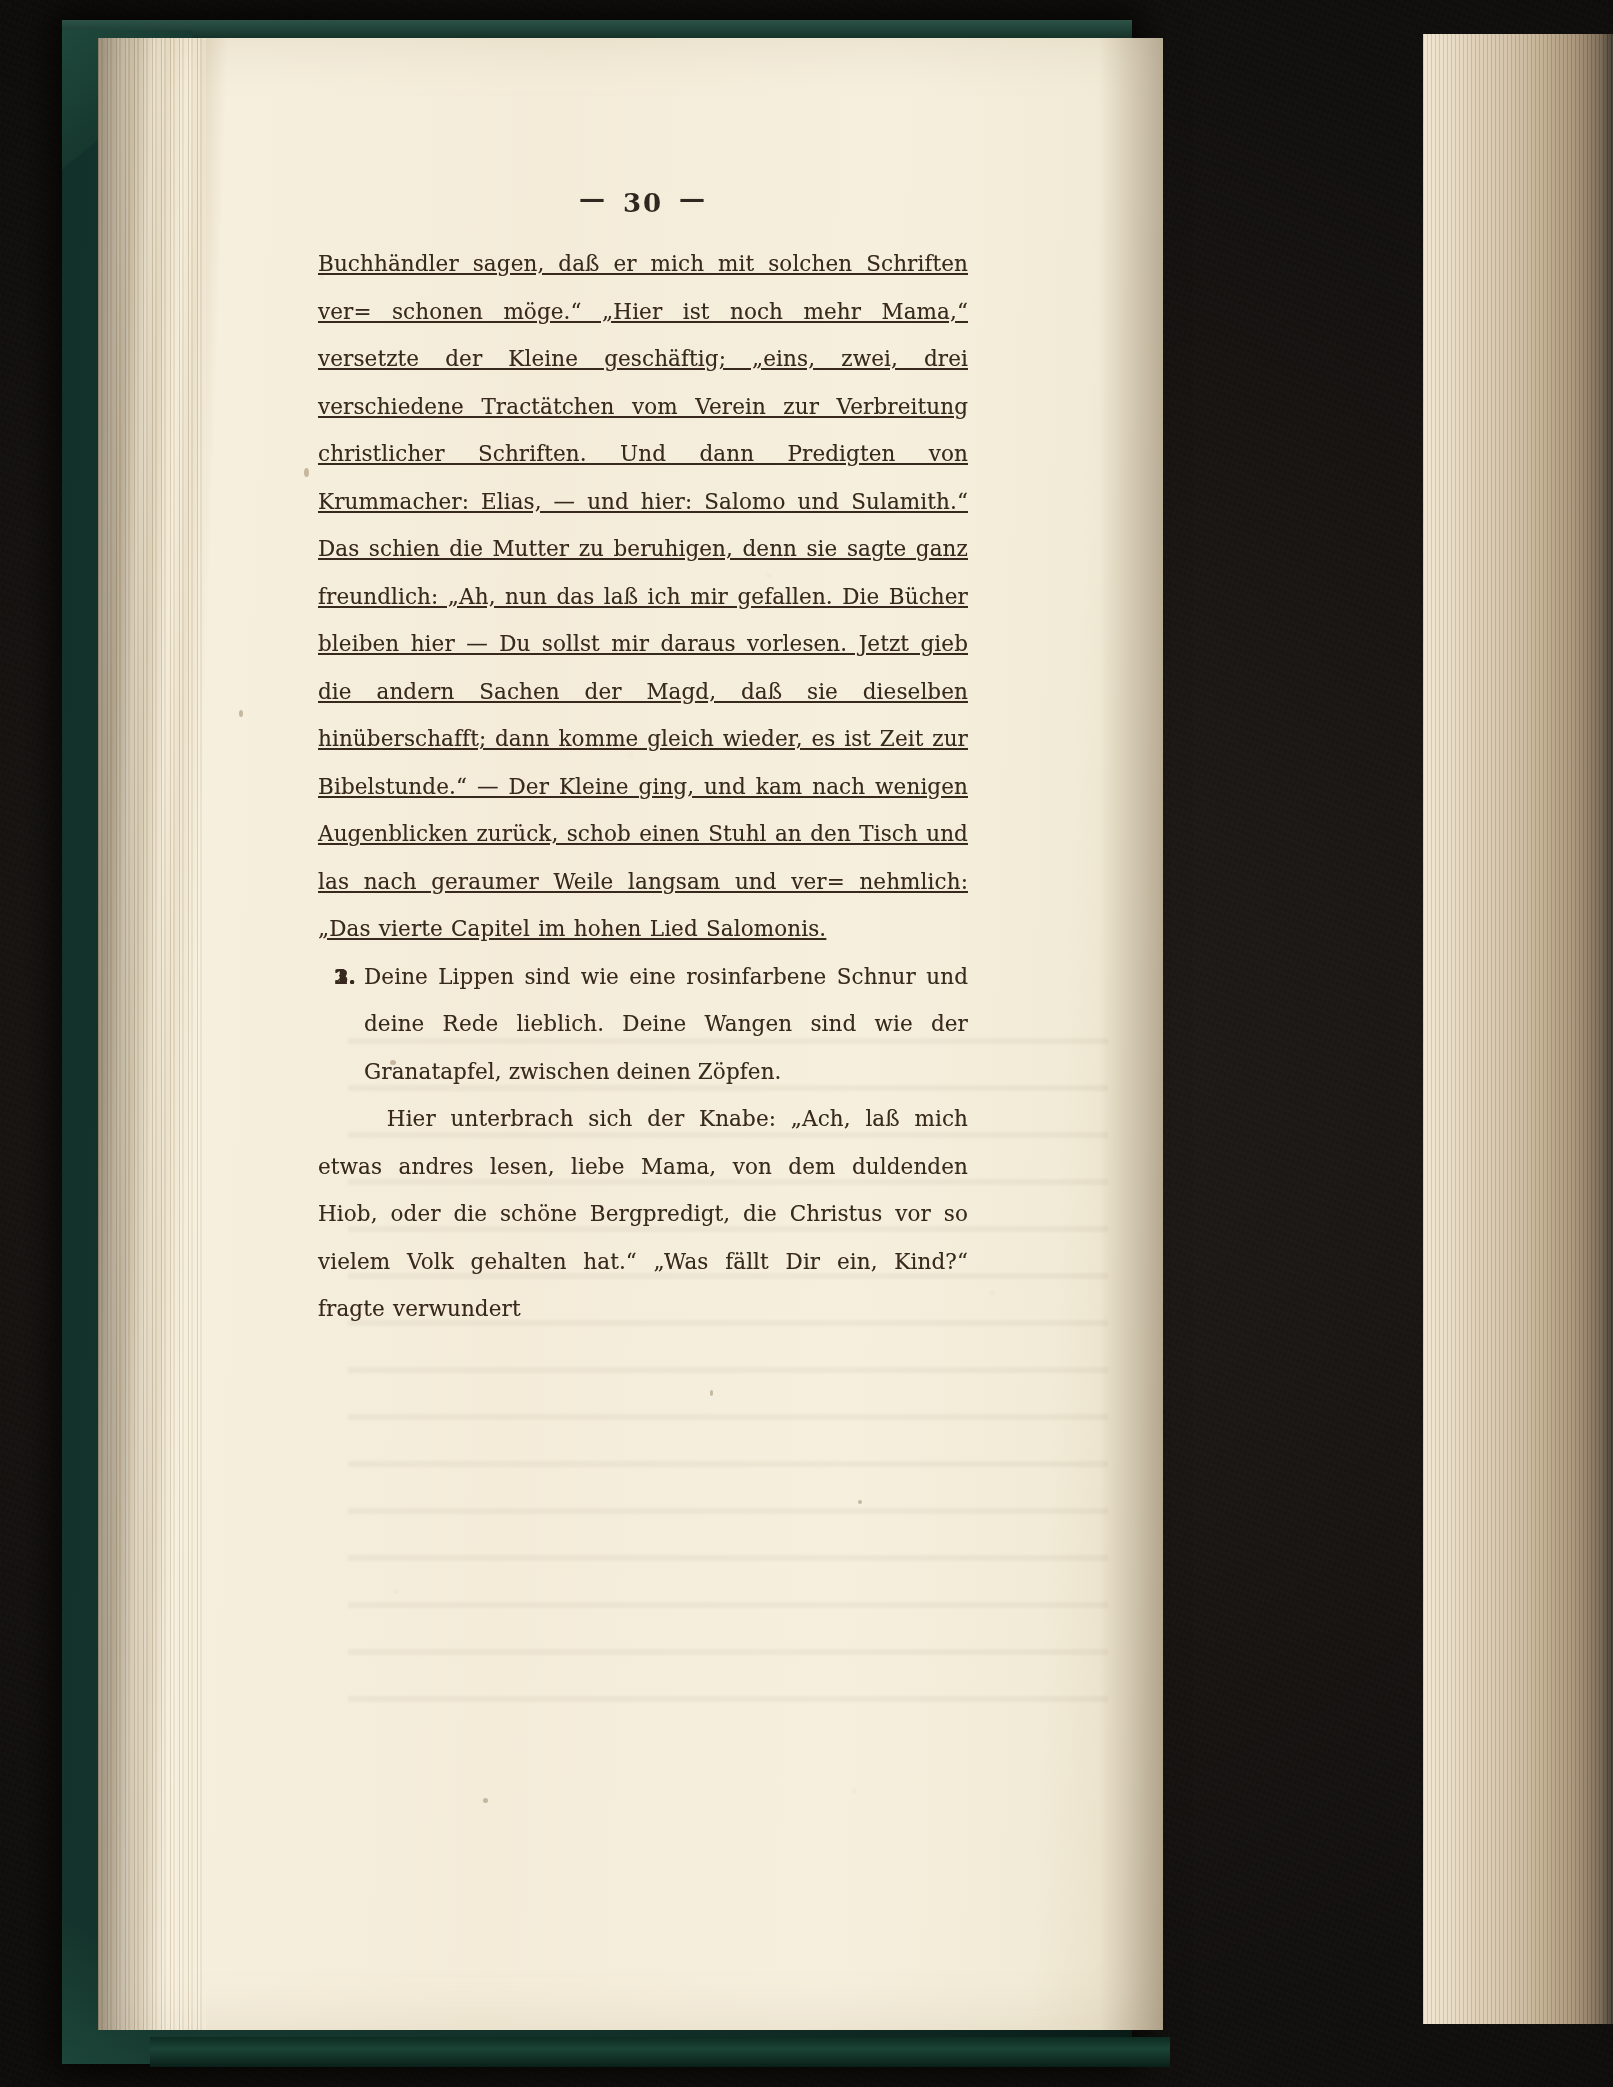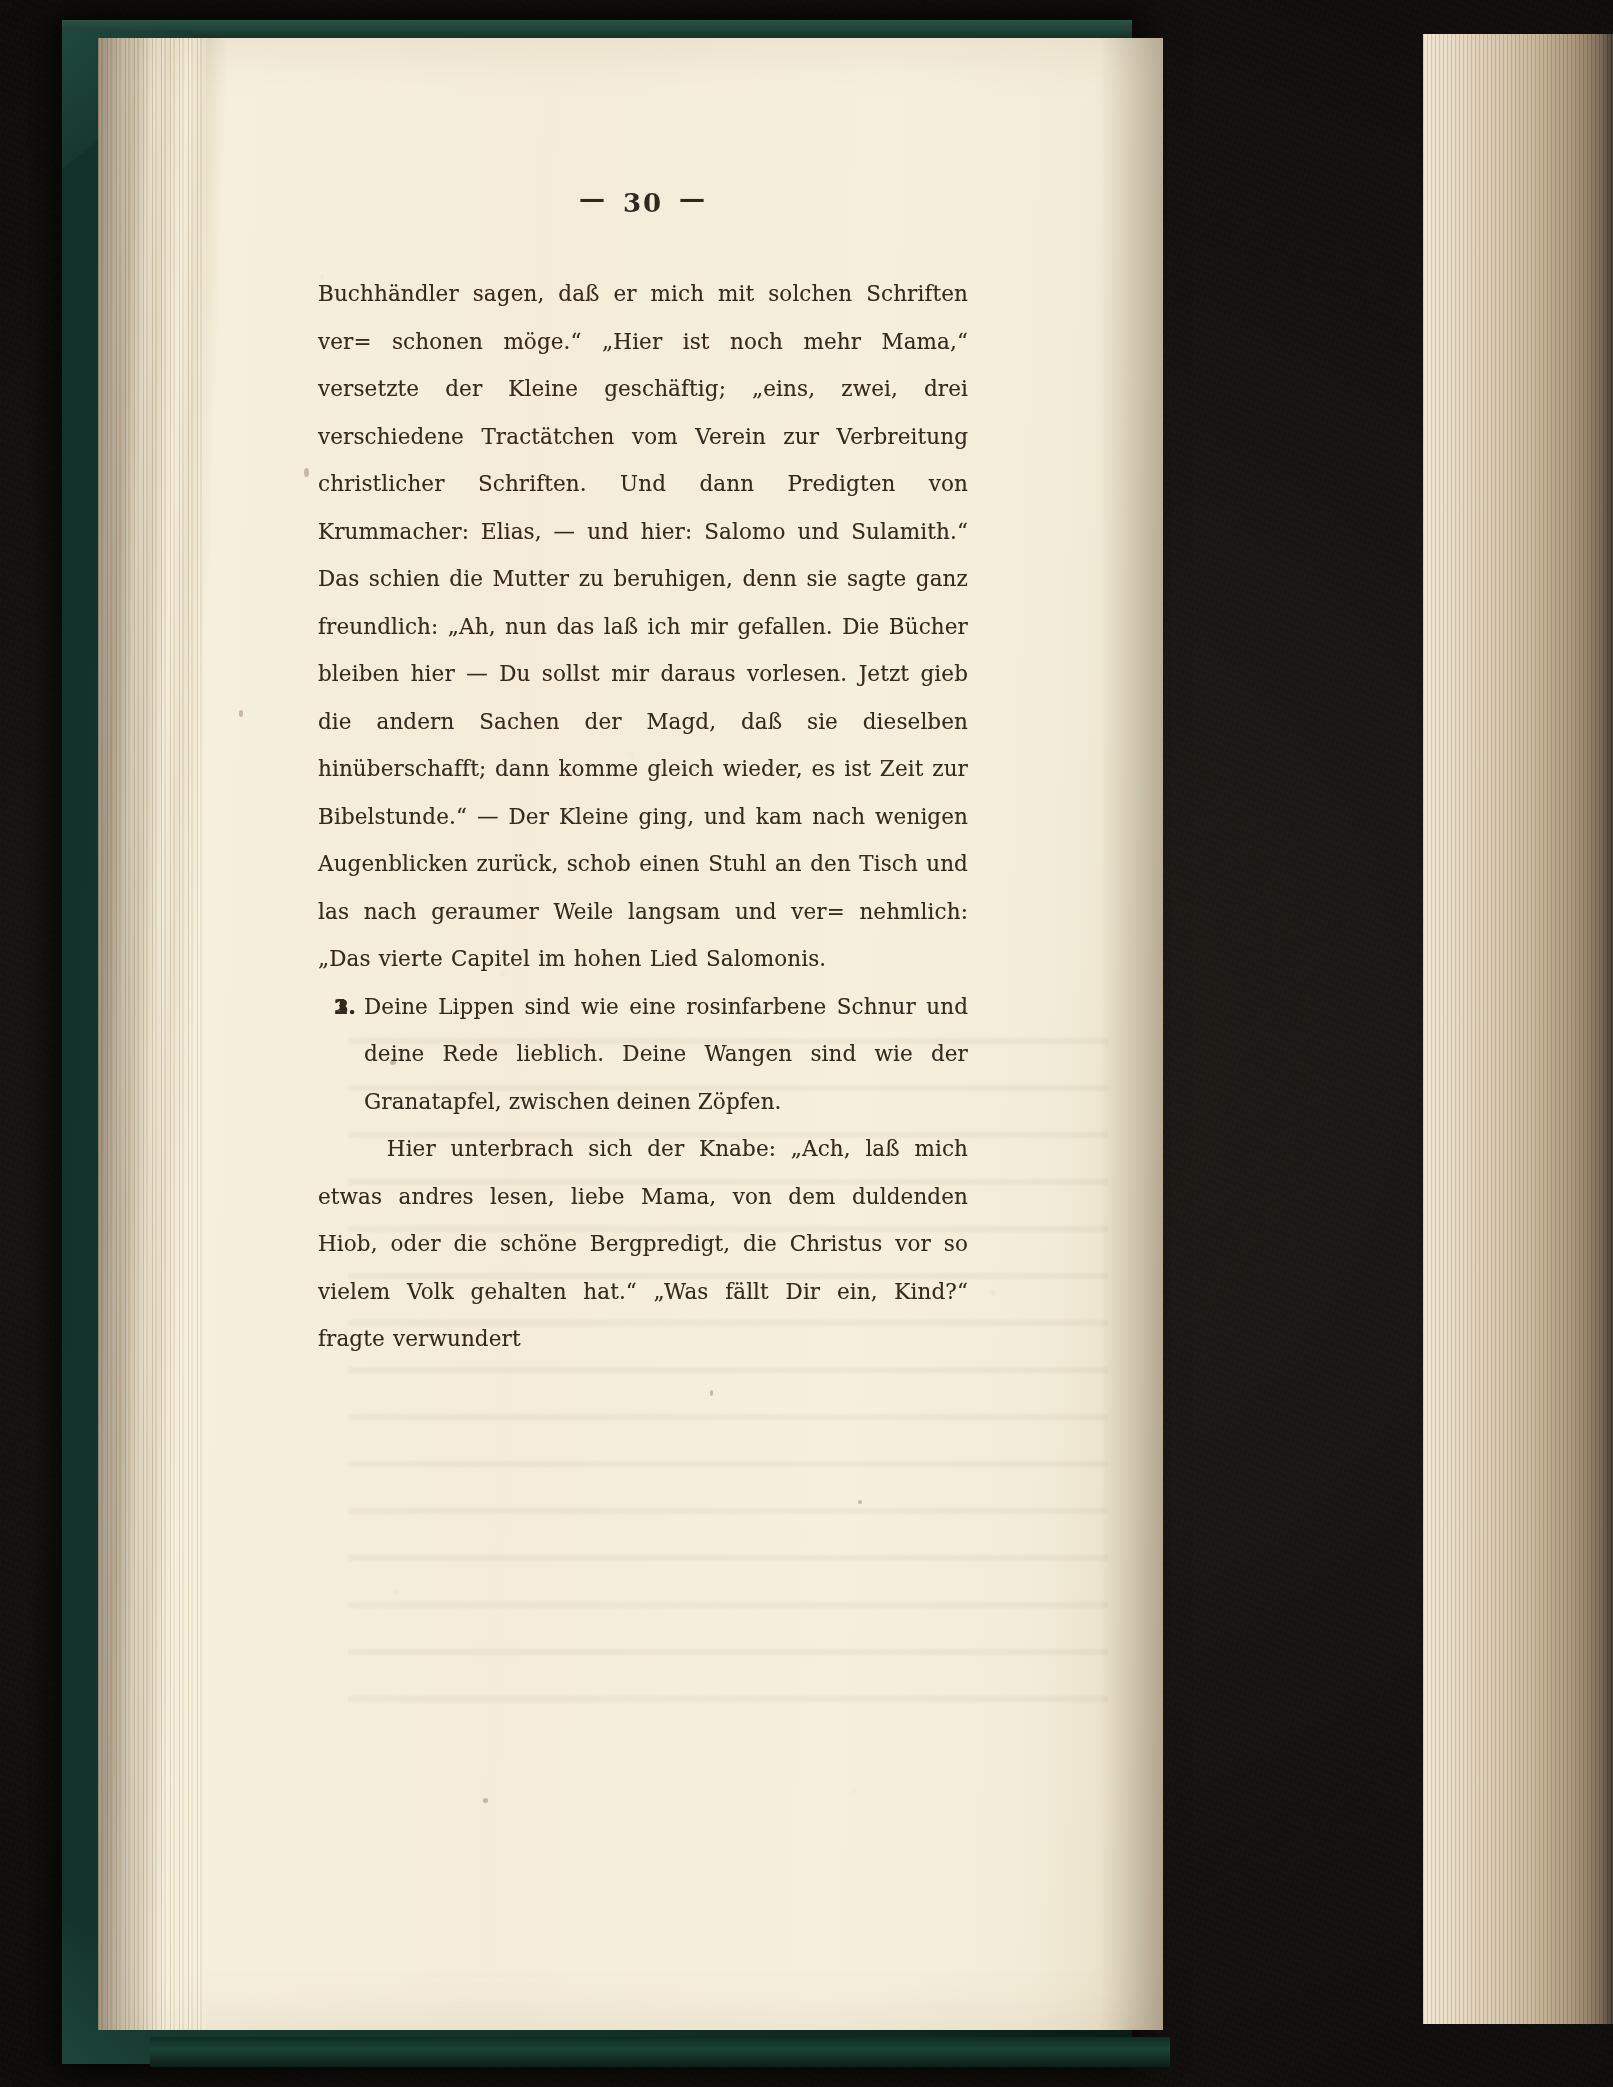--- a/index.html
+++ b/index.html
@@ -175,42 +175,42 @@
     top: 188px;
     width: 650px;
   }
 
   .folio {
     font-family: "DejaVu Serif", "Liberation Serif", serif;
     text-align: center;
     color: #2f2720;
     font-size: 26px;
     letter-spacing: 2px;
-    margin-bottom: 52px;
+    margin-bottom: 22px;
     font-weight: 600;
   }
   .folio .dash { display: inline-block; margin: 0 16px; position: relative; top: -5px; }
 
   
   .fraktur {
     font-family: "DejaVu Serif", "Liberation Serif", serif;
     color: #38291e;
     font-size: 21.5px;
     line-height: 47.5px;
     letter-spacing: .1px;
     text-rendering: optimizeLegibility;
   }
 
   p.para {
     margin: 0;
     text-align: justify;
     text-justify: inter-word;
     word-spacing: .06em;
   }
-  p.para.first { text-indent: 0; }
+  p.para.first { text-indent: 0; text-decoration: underline; }
   p.para.indented { text-indent: 3.2em; }
 
   ol.verses {
     list-style: none;
     margin: 0;
     padding: 0;
   }
   ol.verses li {
     position: relative;
     padding-left: 46px;

